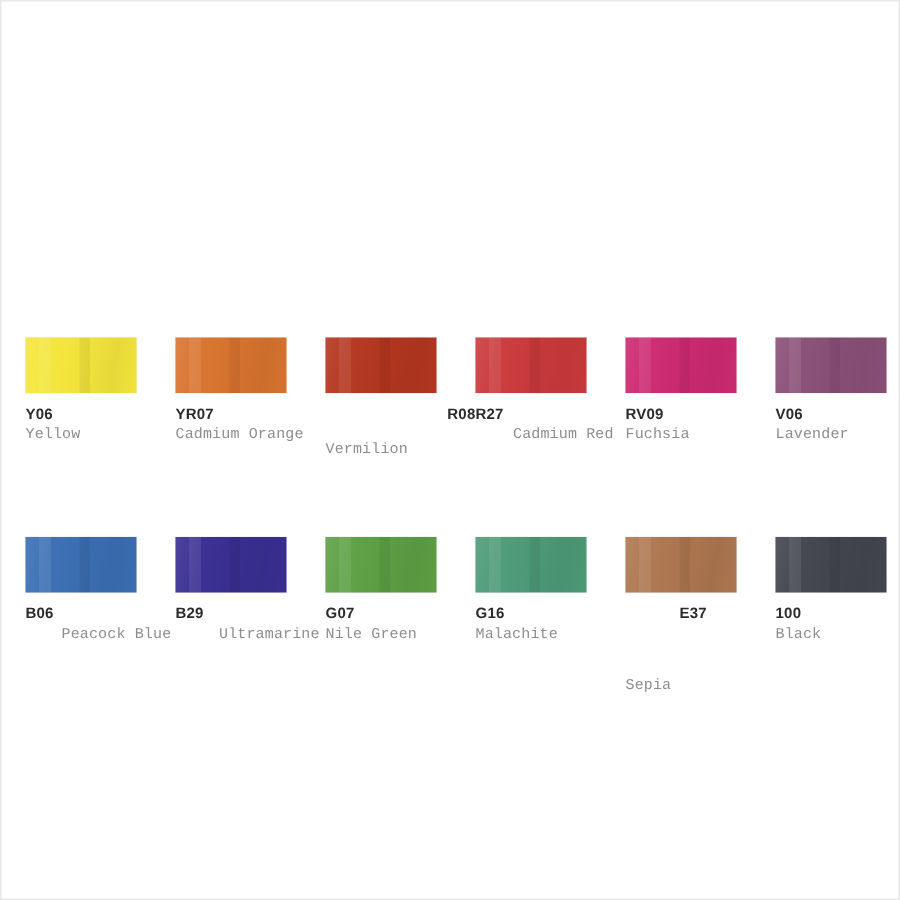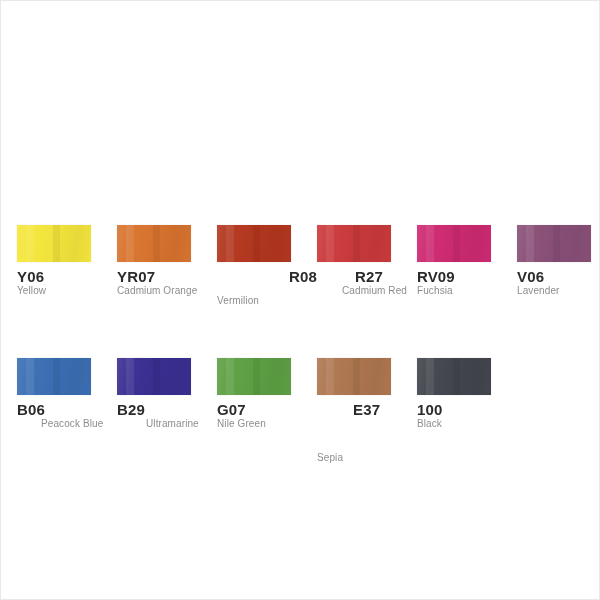--- a/index.html
+++ b/index.html
@@ -80,36 +80,37 @@
     background: linear-gradient(100deg,
        rgba(255,255,255,0.10) 0%,
        rgba(255,255,255,0.02) 22%,
        rgba(0,0,0,0.025) 55%,
        rgba(0,0,0,0.06) 78%,
        rgba(0,0,0,0.015) 100%);
   }
 
   .swatch-code {
     margin-top: 8px;
-    font-size: 15px;
+    font-size: 10px;
     font-weight: bold;
     color: #2b2b2b;
     letter-spacing: 0.15px;
     line-height: 13px;
     white-space: nowrap;
   }
 
   .swatch-name {
     margin-top: 2px;
     font-size: 10px;
     font-weight: normal;
     color: #8d8d8d;
     letter-spacing: 0.1px;
     line-height: 12px;
     white-space: nowrap;
+    font-family: Liberation Mono, monospace;
   }
 </style>
 </head>
 <body>
 
 <div id="page" style="background: rgb(255, 255, 255); border-color: rgb(232, 232, 232);">
   <div id="swatch-grid">
       <div class="swatch-row">
         <div class="swatch-cell">
           <div class="swatch-chip" style="background-color: rgb(245, 230, 60);">
@@ -137,21 +138,21 @@
           </div>
           <div class="swatch-code" style="color: rgb(43, 43, 43); text-align: right;">R08</div>
           <div class="swatch-name" style="color: rgb(141, 141, 141); margin-top: 12px;">Vermilion</div>
         </div>
         <div class="swatch-cell">
           <div class="swatch-chip" style="background-color: rgb(203, 58, 60);">
             <span class="band-a"></span>
             <span class="band-b"></span>
             <span class="sheen"></span>
           </div>
-          <div class="swatch-code" style="color: rgb(43, 43, 43); padding-left: 38px;">R27</div>
+          <div class="swatch-code" style="color: rgb(43, 43, 43);">R27</div>
           <div class="swatch-name" style="color: rgb(141, 141, 141); margin-left: 25px;">Cadmium Red</div>
         </div>
         <div class="swatch-cell">
           <div class="swatch-chip" style="background-color: rgb(206, 42, 114);">
             <span class="band-a"></span>
             <span class="band-b"></span>
             <span class="sheen"></span>
           </div>
           <div class="swatch-code" style="color: rgb(43, 43, 43);">RV09</div>
           <div class="swatch-name" style="color: rgb(141, 141, 141);">Fuchsia</div>
@@ -186,20 +187,29 @@
           <div class="swatch-name" style="color: rgb(141, 141, 141); margin-left: 29px;">Ultramarine</div>
         </div>
         <div class="swatch-cell">
           <div class="swatch-chip" style="background-color: rgb(94, 160, 68);">
             <span class="band-a"></span>
             <span class="band-b"></span>
             <span class="sheen"></span>
           </div>
           <div class="swatch-code" style="color: rgb(43, 43, 43);">G07</div>
           <div class="swatch-name" style="color: rgb(141, 141, 141);">Nile Green</div>
+        </div>
+        <div class="swatch-cell">
+          <div class="swatch-chip" style="background-color: rgb(78, 155, 119);">
+            <span class="band-a"></span>
+            <span class="band-b"></span>
+            <span class="sheen"></span>
+          </div>
+          <div class="swatch-code" style="color: rgb(43, 43, 43);">G16</div>
+          <div class="swatch-name" style="color: rgb(141, 141, 141);">Malachite</div>
         </div>
         <div class="swatch-cell">
           <div class="swatch-chip" style="background-color: rgb(174, 119, 80);">
             <span class="band-a"></span>
             <span class="band-b"></span>
             <span class="sheen"></span>
           </div>
           <div class="swatch-code" style="color: rgb(43, 43, 43); padding-left: 36px;">E37</div>
           <div class="swatch-name" style="color: rgb(141, 141, 141); margin-top: 36px;">Sepia</div>
         </div>

